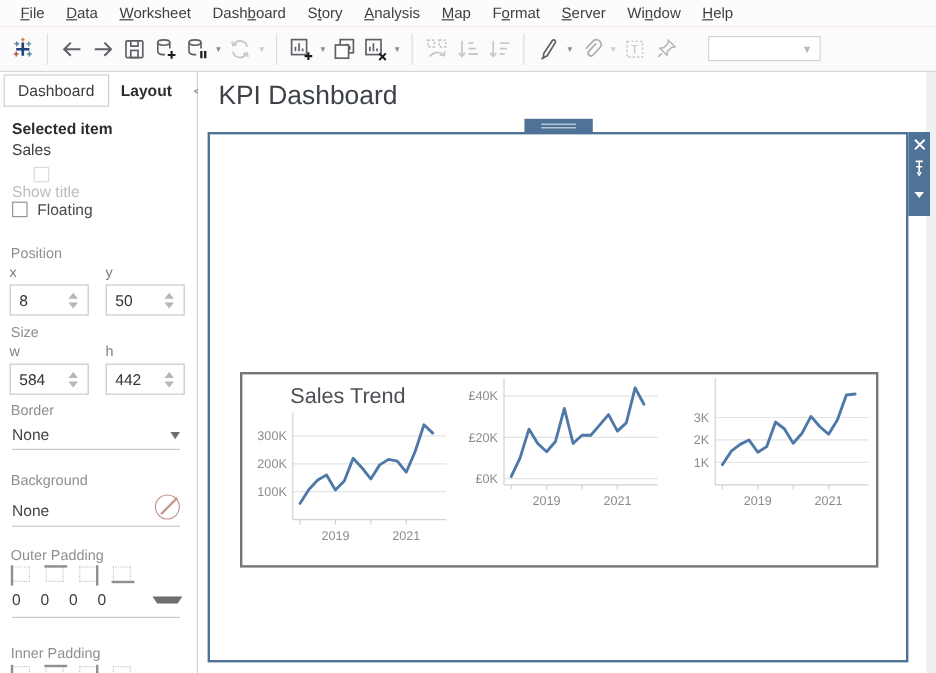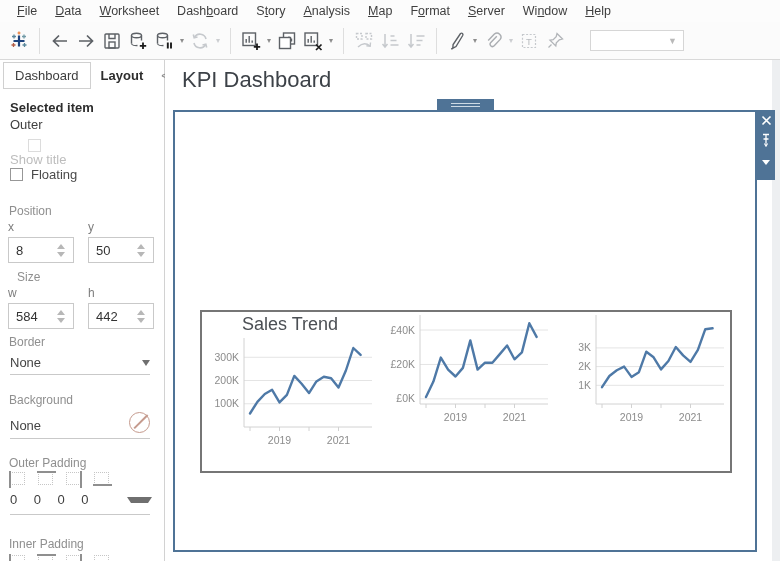--- a/index.html
+++ b/index.html
@@ -87,21 +87,21 @@
   .handle i { position:absolute; left:14px; width:29px; height:1px; background:#cddae5; }
   .handle i:nth-child(1){ top:4px; } .handle i:nth-child(2){ top:7px; }
   .container-box { position:absolute; left:8px; top:50px; width:584px; height:442px; border:2px solid #4f7396; z-index:2; }
   .ctr-toolbar { position:absolute; left:592px; top:50px; width:18px; height:70px; background:#4f7396; z-index:4;
     display:flex; flex-direction:column; align-items:center; padding-top:5px; gap:7px; }
   .ctr-caret { width:0; height:0; border-left:4px solid transparent; border-right:4px solid transparent; border-top:5px solid #fff; margin-top:6px; }
 
   .sheet-box { position:absolute; left:35px; top:250px; width:532px; height:163px; border:2px solid #767676;
     background:#fff; display:flex; z-index:3; }
   .chart { width:33.333%; display:flex; flex-direction:column; align-items:center; }
-  .chart-title { margin-top:2px; font-size:18px; color:#4b4f54; white-space:nowrap;text-align:center; }
+  .chart-title { margin-top:8px; font-size:18px; color:#4b4f54; white-space:nowrap;text-align:center; }
   .chart-svg { width:172px; height:126px; margin-top:0; }
   .chart-svg text { font-family:"Liberation Sans",sans-serif; font-size:10.5px; fill:#8c8c8c; }
 </style>
 </head>
 <body>
 
 <div class="app">
 
   <div class="menubar" id="menubar">
       <span class="menu-item"><u>F</u>ile</span>
@@ -265,21 +265,21 @@
   <div class="main">
 
     <div class="panel">
       <div class="tabs">
         <span class="tab-dashboard">Dashboard</span>
         <span class="tab-layout">Layout</span>
         <span class="collapse">&lt;</span>
       </div>
 
       <div class="p-abs lbl-strong" style="top:40px">Selected item</div>
-      <div class="p-abs lbl-val" style="top:57px">Outer</div>
+      <div class="p-abs lbl-val" style="top:57px">Sales</div>
 
       <div class="p-abs chk-row dis" style="top:79px">
         <span class="chk dis"></span>
         <span>Show title</span>
       </div>
       <div class="p-abs chk-row en" style="top:107px">
         <span class="chk"></span>
         <span>Floating</span>
       </div>
 
@@ -298,21 +298,21 @@
         <div class="f-lbl">y</div>
         <div class="spin">
           <input value="50" style="">
           <span class="arrows">
               <i class="tri-up"></i>
               <i class="tri-dn"></i>
             </span>
         </div>
       </div>
 
-      <div class="p-abs lbl-sec" style="top:210px;left:17px">Size</div>
+      <div class="p-abs lbl-sec" style="top:210px;left:9px">Size</div>
       <div class="field-col" style="top:226px;left:8px">
         <div class="f-lbl">w</div>
         <div class="spin">
           <input value="584" style="">
           <span class="arrows">
               <i class="tri-up"></i>
               <i class="tri-dn"></i>
             </span>
         </div>
       </div>

